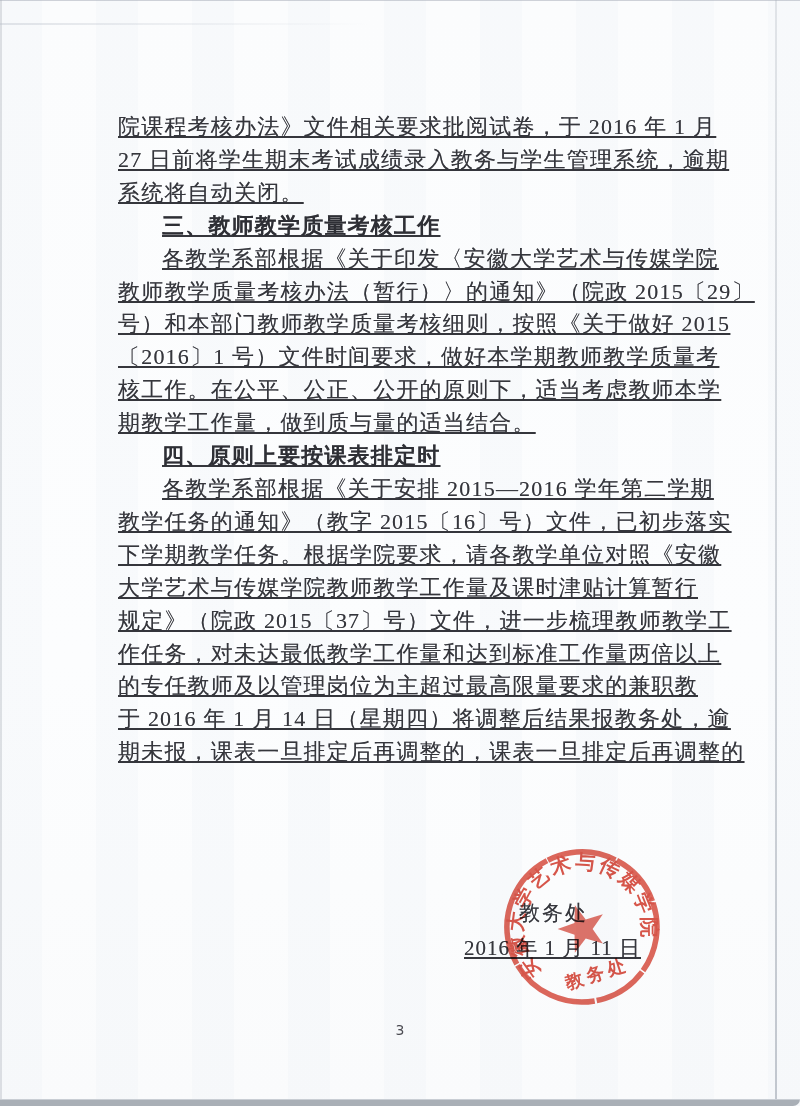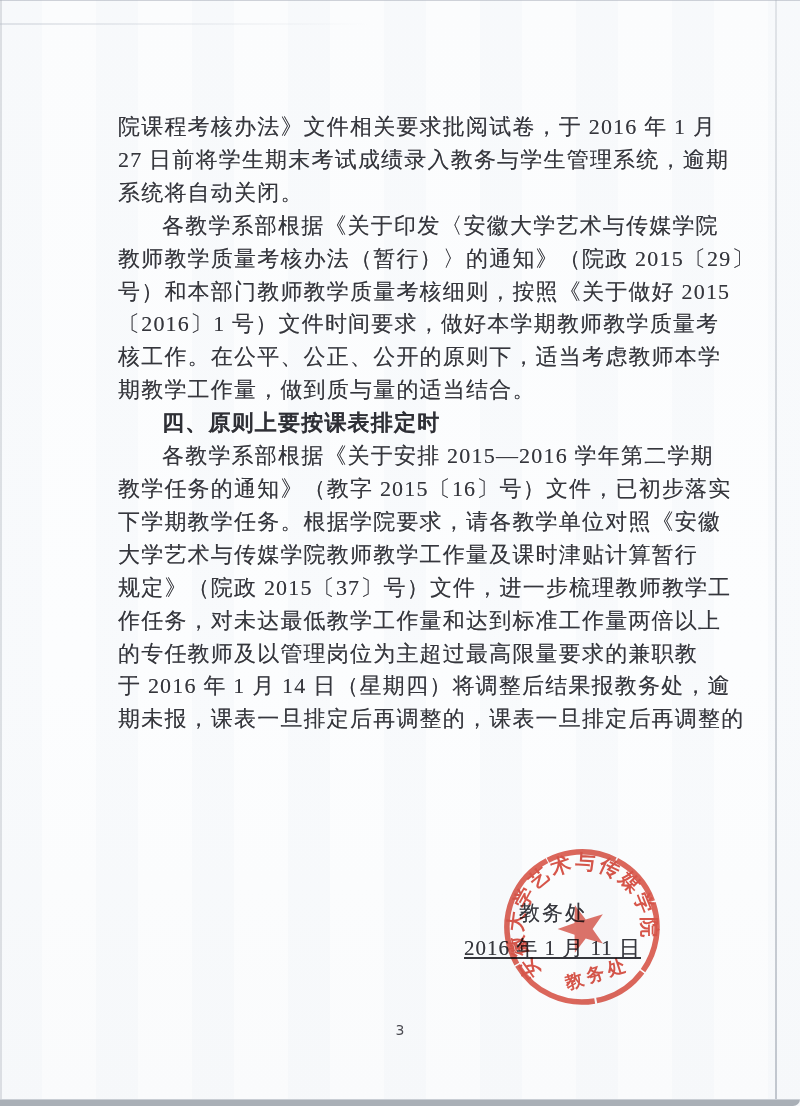--- a/index.html
+++ b/index.html
@@ -47,20 +47,21 @@
   .text-block {
     position: absolute;
     left: 118px;
     top: 111px;
     width: 580px;
     font-size: 22px;
     line-height: 32.9px;
     letter-spacing: 1.2px;
     color: #35363c;
     text-shadow: 0 0 .4px rgba(58,58,66,.55);
+    text-decoration: underline;
   }
   .line { white-space: nowrap; }
   .line.indent { padding-left: 44px; text-align: right; }
   .line.heading { padding-left: 44px; font-weight: bold; color: #2e2f35; }
   
   .sig-dept {
     position: absolute; left: 519px; top: 899px;
     font-size: 21px; letter-spacing: 2px; color: #35363c;
     text-shadow: 0 0 .4px rgba(58,58,66,.55);
   }
@@ -110,20 +111,21 @@
   <div class="crease"></div>
 
   <div class="text-block">
 
       <div class="line">院课程考核办法》文件相关要求批阅试卷，于 2016 年 1 月</div>
 
       <div class="line">27 日前将学生期末考试成绩录入教务与学生管理系统，逾期</div>
 
       <div class="line">系统将自动关闭。</div>
 
+      <div class="line heading">三、教师教学质量考核工作</div>
 
       <div class="line indent">各教学系部根据《关于印发〈安徽大学艺术与传媒学院</div>
 
       <div class="line">教师教学质量考核办法（暂行）〉的通知》（院政 2015〔29〕</div>
 
       <div class="line">号）和本部门教师教学质量考核细则，按照《关于做好 2015</div>
 
 
       <div class="line">〔2016〕1 号）文件时间要求，做好本学期教师教学质量考</div>
 

